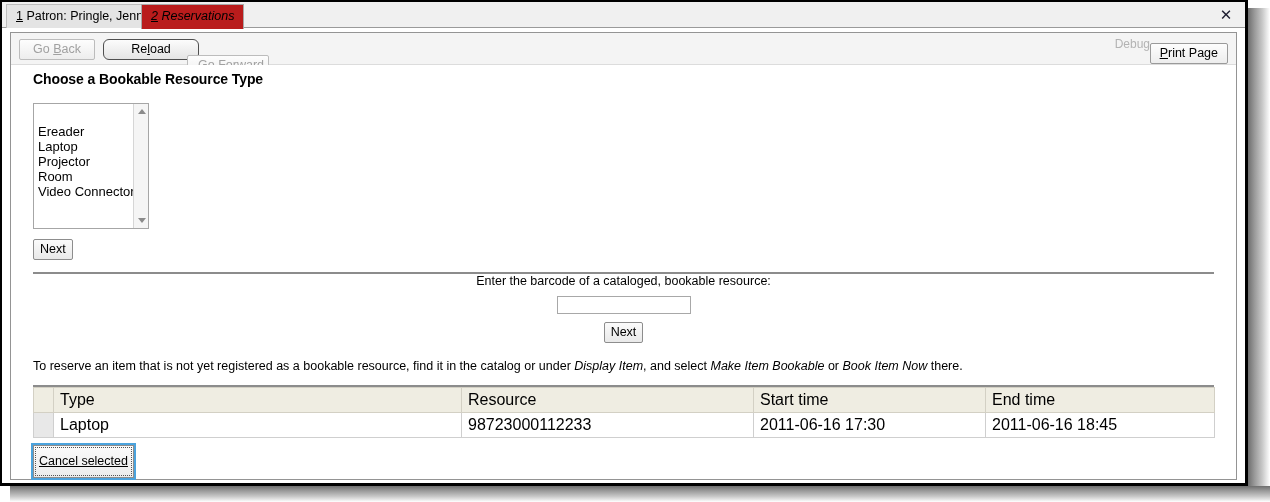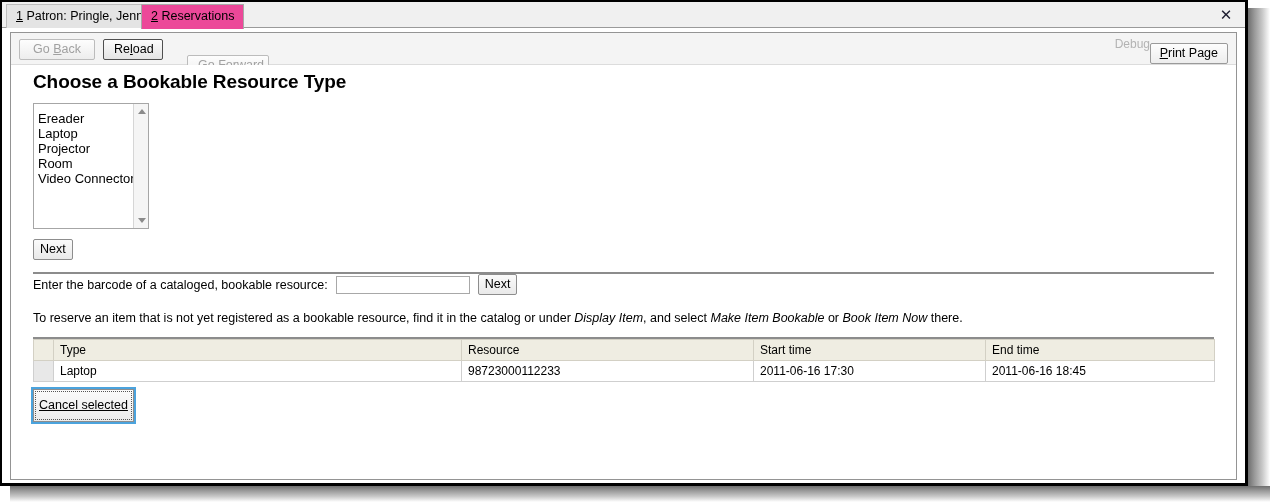--- a/index.html
+++ b/index.html
@@ -54,23 +54,24 @@
     border: 1px solid #b4b4b4;
     border-bottom: none;
     cursor: default;
     white-space: nowrap;
   }
   .tab.inactive {
     background: #e4e4e4;
     border-color: #bdbdbd;
   }
   .tab.active {
-    background: #ec4899;
+    background: #b91c1c;
     border-color: #a8a8a8;
     height: 25px;
+    font-style: italic;
   }
   .tab .accel { text-decoration: underline; }
 
   
   #close-btn {
     position: absolute;
     right: 10px; top: 4px;
     width: 18px; height: 18px;
     font-size: 15px;
     line-height: 18px;
@@ -112,21 +113,21 @@
     cursor: default;
   }
   .tb-btn.disabled { color: #a0a0a0; }
   .tb-btn.primary {
     border-color: #4f4f4f;
     color: #000;
     background: linear-gradient(to bottom, #fcfcfc 0%, #e4e4e4 100%);
   }
   .tb-btn .accel { text-decoration: underline; }
   #btn-go-back { left: 8px; width: 76px; }
-  #btn-reload  { left: 92px; width: 60px; }
+  #btn-reload  { left: 92px; width: 96px; border-radius: 6px; }
   #btn-go-fwd  { left: 176px; width: 82px; margin-top: 16px; }
 
   #debug-label {
     position: absolute;
     right: 86px; top: 4px;
     font-size: 12px;
     color: #b3b3b3;
     margin-left: 19px;
   }
   #btn-print {
@@ -147,36 +148,36 @@
 
   
   #content {
     position: relative;
     padding: 4px 22px 0 22px;
     height: 414px;
     background: #ffffff;
   }
 
   h1#page-title {
-    margin: 2px 0 10px 0;
-    font-size: 19px;
+    margin: 2px 0 16px 0;
+    font-size: 14px;
     font-weight: bold;
     letter-spacing: -0.1px;
     color: #000;
   }
 
   
   #resource-type-listbox {
     position: relative;
     width: 116px;
     height: 126px;
     border: 1px solid #a6a6a6;
     background: #ffffff;
     overflow: hidden;
-    padding: 7px 0 0 2px;
+    padding: 20px 0 0 2px;
   }
   .lb-option {
     font-size: 13px;
     line-height: 15px;
     padding-left: 2px;
     white-space: nowrap;
     cursor: default;
     color: #000;
   }
   #lb-scrollbar {
@@ -231,20 +232,21 @@
     margin: 12px 0 10px 0;
     color: #000;
   }
 
   #barcode-row {
     display: flex;
     align-items: center;
     gap: 8px;
     font-size: 12.5px;
     color: #000;
+    flex-direction: column;
   }
   #barcode-input {
     width: 134px;
     height: 18px;
     border: 1px solid #a8a8a8;
     background: #fff;
     font-size: 12.5px;
     padding: 0 3px;
     font-family: "Liberation Sans", sans-serif;
   }
@@ -260,21 +262,21 @@
     font-size: 13.5px;
     font-weight: bold;
     margin: 11px 0 7px 0;
     color: #000;
   }
 
   
   table#reservations-table {
     border-collapse: collapse;
     width: 1182px;
-    font-size: 12px;
+    font-size: 16px;
   }
   table#reservations-table th,
   table#reservations-table td {
     text-align: left;
     font-weight: normal;
     padding: 3px 6px;
     border: 1px solid #cfcfcf;
     color: #000;
     height: 21px;
   }

